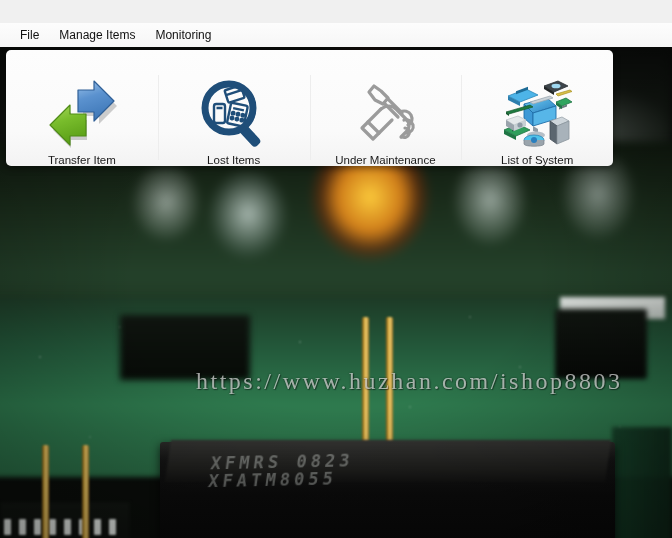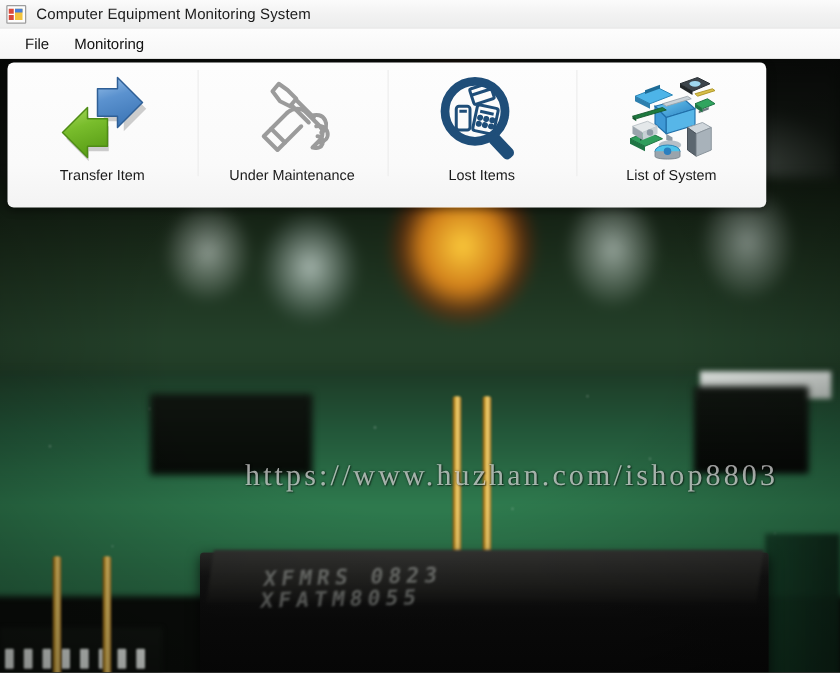--- a/index.html
+++ b/index.html
@@ -210,21 +210,21 @@
 
   
   .toolbar {
     position: absolute;
     left: 6px; top: 50px;
     width: 607px; height: 116px;
     background: linear-gradient(to bottom, #fdfdfd 0%, #fafafa 70%, #f3f3f3 100%);
     border-radius: 5px;
     box-shadow: 0 2px 7px rgba(0,0,0,0.45);
     display: flex;
-    align-items: flex-start;
+    align-items: flex-end;
     z-index: 20;
     overflow: hidden;
   }
   .tb-btn {
     flex: 1 1 0;
     display: flex;
     flex-direction: column;
     align-items: center;
     justify-content: flex-start;
     padding-top: 6px;
@@ -250,33 +250,24 @@
     color: #1a1a1a;
     margin-top: 1px;
     white-space: nowrap;
   }
 </style>
 </head>
 <body>
 
 <div class="app-window">
 
-  <div class="titlebar">
-    <span class="app-icon">
-      <span class="fr"></span>
-      <span class="sq red"></span>
-      <span class="sq red2"></span>
-      <span class="sq yellow"></span>
-      <span class="sq blue"></span>
-    </span>
-    <span class="title-text">Computer Equipment Monitoring System</span>
-  </div>
 
   <div class="menubar">
     <div class="menu-item">File</div>
+    <div class="menu-item">Manage Items</div>
     <div class="menu-item">Monitoring</div>
   </div>
 
   <div class="photo">
     <div class="photo-layer bg-dark-top"></div>
     <div class="photo-layer bg-mid"></div>
     <div class="photo-layer bg-board"></div>
     <div class="photo-layer bg-board-speckle"></div>
     <div class="photo-layer bg-dark-block"></div>
     <div class="photo-layer bg-light-block"></div>
@@ -336,43 +327,20 @@
           <path d="M34,12 L50,12 L50,3 L70,23 L50,43 L50,34 L34,34 Z" fill="url(#gBlue)" stroke="#2f5f96" stroke-width="1.2" stroke-linejoin="round"></path>
           <path d="M42,36 L26,36 L26,27 L6,47 L26,67 L26,58 L42,58 Z" fill="url(#gGreen)" stroke="#4e8b16" stroke-width="1.2" stroke-linejoin="round"></path>
         </svg>
       </span>
       <span class="tb-label">Transfer Item</span>
     </div>
 
     <div class="tb-btn">
       <span class="tb-ico">
         <svg width="74" height="72" viewBox="0 0 74 72">
-          <g fill="none" stroke="#9b9b9b" stroke-width="3.2" stroke-linejoin="round" stroke-linecap="round">
-
-            <path d="M27,22 L21,14 L26,8 L33,13 L40,20 L35,26 Z"></path>
-
-            <path d="M36,25 L50,39"></path>
-            <path d="M40,21 L54,35"></path>
-
-            <path d="M33,31 C38,27 44,27 48,31 L58,41 C62,45 62,50 58,54 L53,59"></path>
-            <path d="M52,34 C56,32 61,33 63,37 C65,41 64,45 60,47"></path>
-            <path d="M56,42 C60,41 64,43 65,47 C66,51 63,54 59,55"></path>
-            <path d="M57,50 C60,50 62,53 61,56 C60,59 57,60 54,59"></path>
-
-            <path d="M33,31 L14,50 L25,61 L44,42"></path>
-            <path d="M20,44 L31,55"></path>
-          </g>
-        </svg>
-      </span>
-      <span class="tb-label">Under Maintenance</span>
-    </div>
-
-    <div class="tb-btn">
-      <span class="tb-ico">
-        <svg width="74" height="72" viewBox="0 0 74 72">
           <g fill="#1f4e79">
 
             <rect x="48" y="46" width="10" height="24" rx="4" transform="rotate(-43 53 58)"></rect>
           </g>
           <circle cx="32" cy="30" r="24" fill="none" stroke="#1f4e79" stroke-width="7"></circle>
           <g fill="none" stroke="#1f4e79" stroke-width="2.4" stroke-linejoin="round">
 
             <rect x="17" y="26" width="11" height="19" rx="2.2"></rect>
             <line x1="19.5" y1="30" x2="25.5" y2="30"></line>
 
@@ -390,20 +358,43 @@
               <circle cx="36" cy="41" r="1.2" fill="#1f4e79"></circle>
               <circle cx="41" cy="41" r="1.2" fill="#1f4e79"></circle>
               <circle cx="46" cy="41" r="1.2" fill="#1f4e79"></circle>
             </g>
           </g>
         </svg>
       </span>
       <span class="tb-label">Lost Items</span>
     </div>
 
+    <div class="tb-btn">
+      <span class="tb-ico">
+        <svg width="74" height="72" viewBox="0 0 74 72">
+          <g fill="none" stroke="#9b9b9b" stroke-width="3.2" stroke-linejoin="round" stroke-linecap="round">
+
+            <path d="M27,22 L21,14 L26,8 L33,13 L40,20 L35,26 Z"></path>
+
+            <path d="M36,25 L50,39"></path>
+            <path d="M40,21 L54,35"></path>
+
+            <path d="M33,31 C38,27 44,27 48,31 L58,41 C62,45 62,50 58,54 L53,59"></path>
+            <path d="M52,34 C56,32 61,33 63,37 C65,41 64,45 60,47"></path>
+            <path d="M56,42 C60,41 64,43 65,47 C66,51 63,54 59,55"></path>
+            <path d="M57,50 C60,50 62,53 61,56 C60,59 57,60 54,59"></path>
+
+            <path d="M33,31 L14,50 L25,61 L44,42"></path>
+            <path d="M20,44 L31,55"></path>
+          </g>
+        </svg>
+      </span>
+      <span class="tb-label">Under Maintenance</span>
+    </div>
+
 
     <div class="tb-btn">
       <span class="tb-ico">
         <svg width="74" height="72" viewBox="0 0 74 72">
           <defs>
             <linearGradient id="scr" x1="0" y1="0" x2="1" y2="1">
               <stop offset="0%" stop-color="#6ecdf5"></stop>
                 <stop offset="100%" stop-color="#2a7fbf"></stop>
             </linearGradient>
           </defs>

